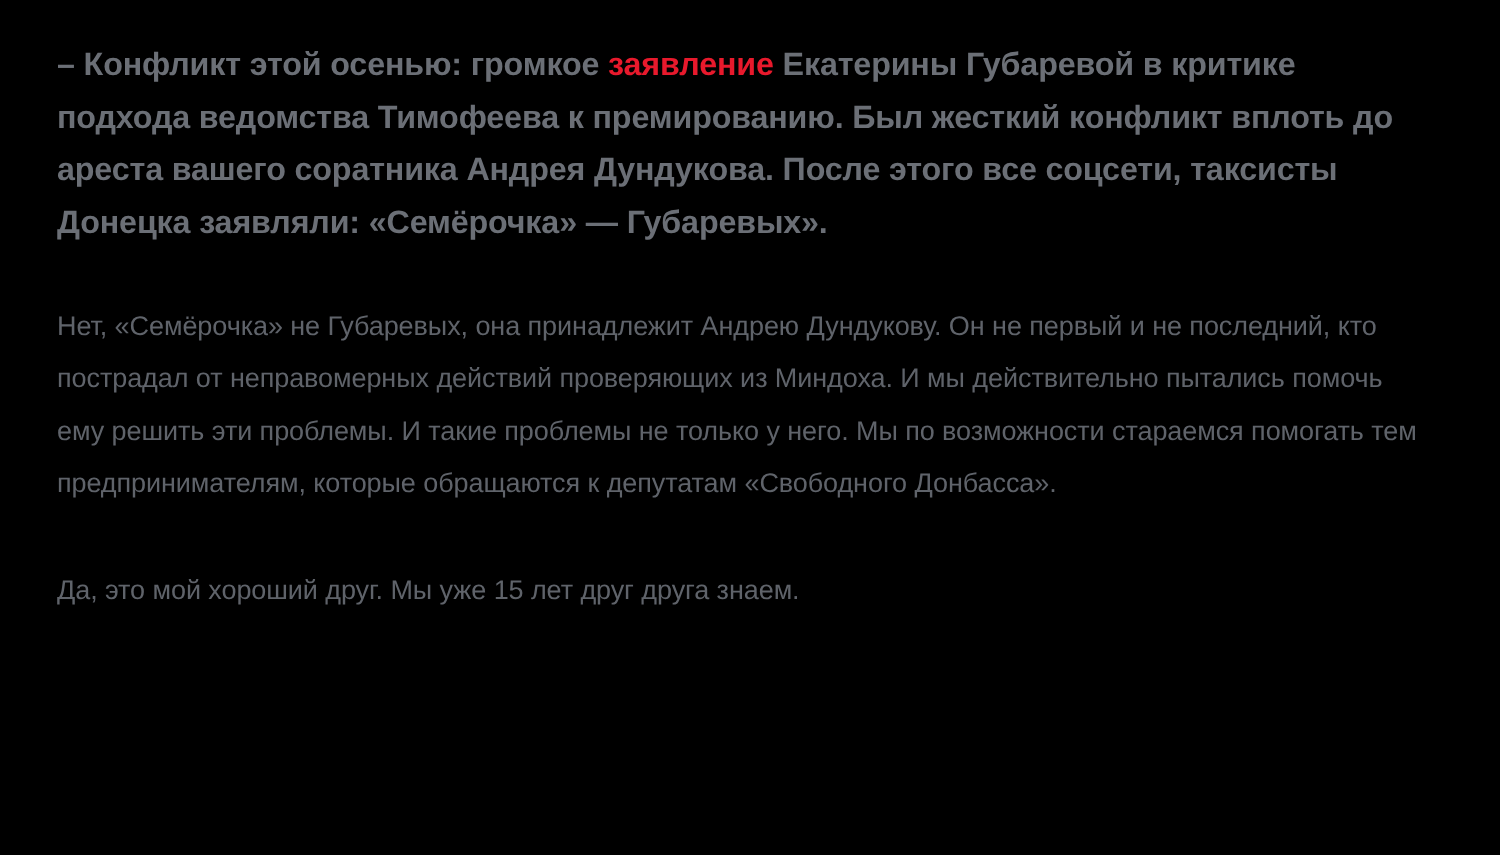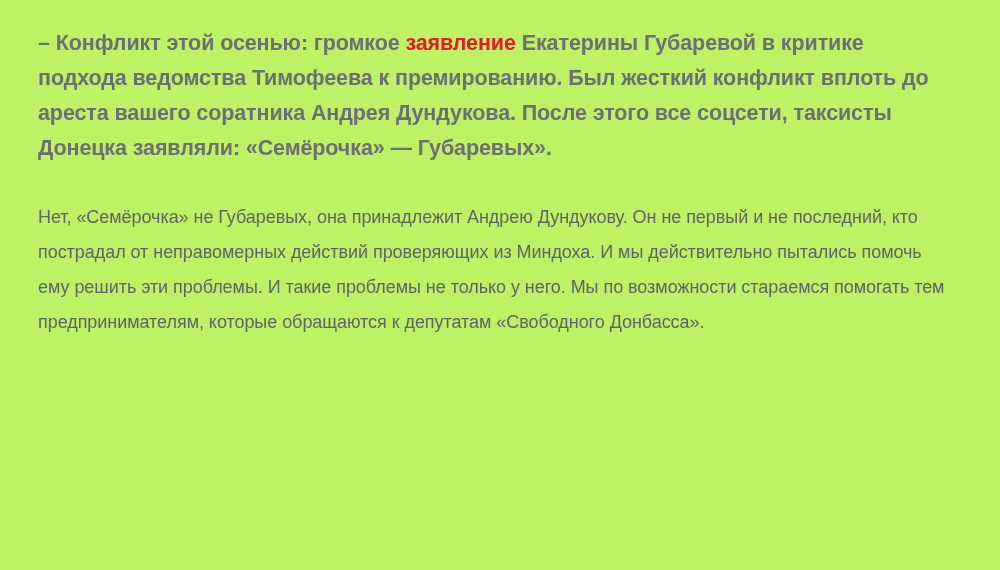--- a/index.html
+++ b/index.html
@@ -10,21 +10,21 @@
     width: 1000px;
     height: 570px;
     background: #ffffff;
     font-family: "Liberation Sans", sans-serif;
     overflow: hidden;
   }
   .page {
     position: relative;
     width: 1000px;
     height: 570px;
-    background: #bef264;
+    background: #000000;
     box-sizing: border-box;
     padding: 26px 56px 0 38px;
   }
   .article {
     width: 912px;
   }
   .q {
     font-size: 21.5px;
     line-height: 35px;
     font-weight: bold;
@@ -56,15 +56,16 @@
 <div class="page">
   <div class="article">
 
     <p class="q">
       <span>– Конфликт этой осенью: громкое </span><span class="hl">заявление</span><span> Екатерины Губаревой в критике подхода ведомства Тимофеева к премированию. Был жесткий конфликт вплоть до ареста вашего соратника Андрея Дундукова. После этого все соцсети, таксисты Донецка заявляли: «Семёрочка» — Губаревых».</span>
     </p>
 
     <p class="a">Нет, «Семёрочка» не Губаревых, она принадлежит Андрею Дундукову. Он не первый и не последний, кто пострадал от неправомерных действий проверяющих из Миндоха. И мы действительно пытались помочь ему решить эти проблемы. И такие проблемы не только у него. Мы по возможности стараемся помогать тем предпринимателям, которые обращаются к депутатам «Свободного Донбасса».</p>
 
 
+    <p class="a last">Да, это мой хороший друг. Мы уже 15 лет друг друга знаем.</p>
 
   </div>
 </div>
 
 </body></html>

